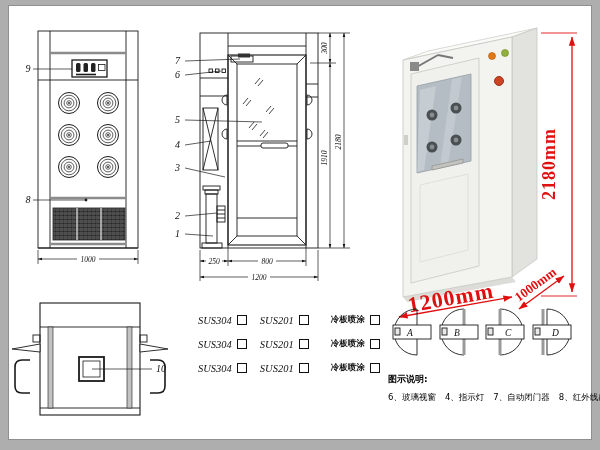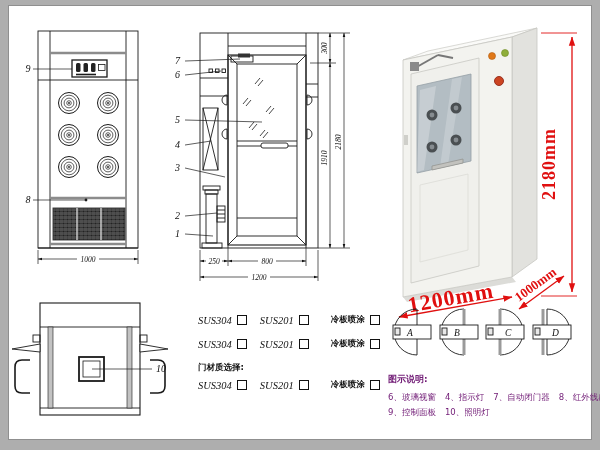--- a/index.html
+++ b/index.html
@@ -22,21 +22,21 @@
   .mtitle{font:bold 8.5px "DejaVu Sans",sans-serif;color:#111;margin:0 0 5px 0}
   .mrow{display:flex;align-items:center;margin:0 0 12px 0;white-space:nowrap}
   .opt{display:flex;align-items:center;margin-right:13px}
   .opt:last-child{margin-left:9px;margin-right:0}
   .opt .lab{font:italic 10.5px "Liberation Serif",serif;color:#111}
   .opt:last-child .lab{font:bold 8.5px "DejaVu Sans",sans-serif}
   .cb{display:inline-block;width:8px;height:8px;border:1.3px solid #111;
       margin-left:5px;background:#fff}
 
   
-  .legend{position:absolute;left:388px;top:373px;width:200px;color:#701a75}
+  .legend{position:absolute;left:388px;top:373px;width:200px;color:#000000}
   .ltitle{font:bold 9px "DejaVu Sans",sans-serif;margin-bottom:4px}
   .lrow{font:8.5px "DejaVu Sans",sans-serif;line-height:15px;white-space:nowrap}
   .lrow span{margin-right:9px}
 </style>
 </head>
 <body>
 
 <div class="page"></div>
 
 <svg class="art" width="600" height="450" viewBox="0 0 600 450">
@@ -366,21 +366,20 @@
           <span class="lab">SUS201</span>
           <span class="cb"></span>
         </span>
       <span class="opt">
           <span class="lab">冷板喷涂</span>
           <span class="cb"></span>
         </span>
     </div>
   </div>
   <div class="mgroup">
-    <div class="mtitle">门材质选择:</div>
     <div class="mrow">
       <span class="opt">
           <span class="lab">SUS304</span>
           <span class="cb"></span>
         </span>
       <span class="opt">
           <span class="lab">SUS201</span>
           <span class="cb"></span>
         </span>
       <span class="opt">
@@ -389,16 +388,13 @@
         </span>
     </div>
   </div>
 </div>
 
 <div class="legend">
   <div class="ltitle">图示说明:</div>
   <div class="lrow">
     <span>6、玻璃视窗</span><span>4、指示灯</span><span>7、自动闭门器</span><span>8、红外线感应器</span>
   </div>
-  <div class="lrow">
-    <span>9、控制面板</span><span>10、照明灯</span>
-  </div>
 </div>
 
 </body></html>

